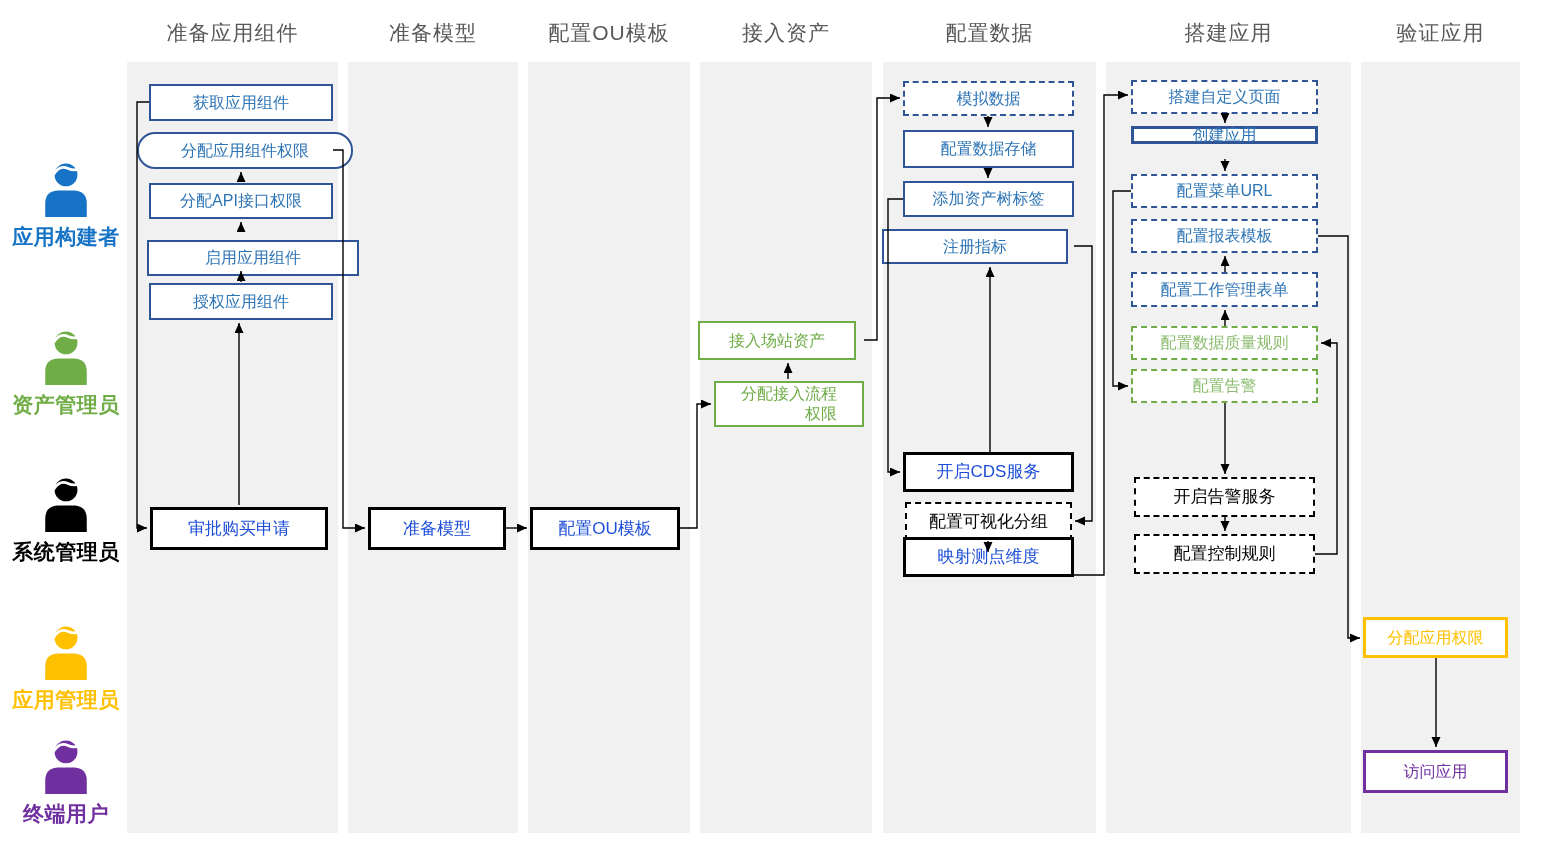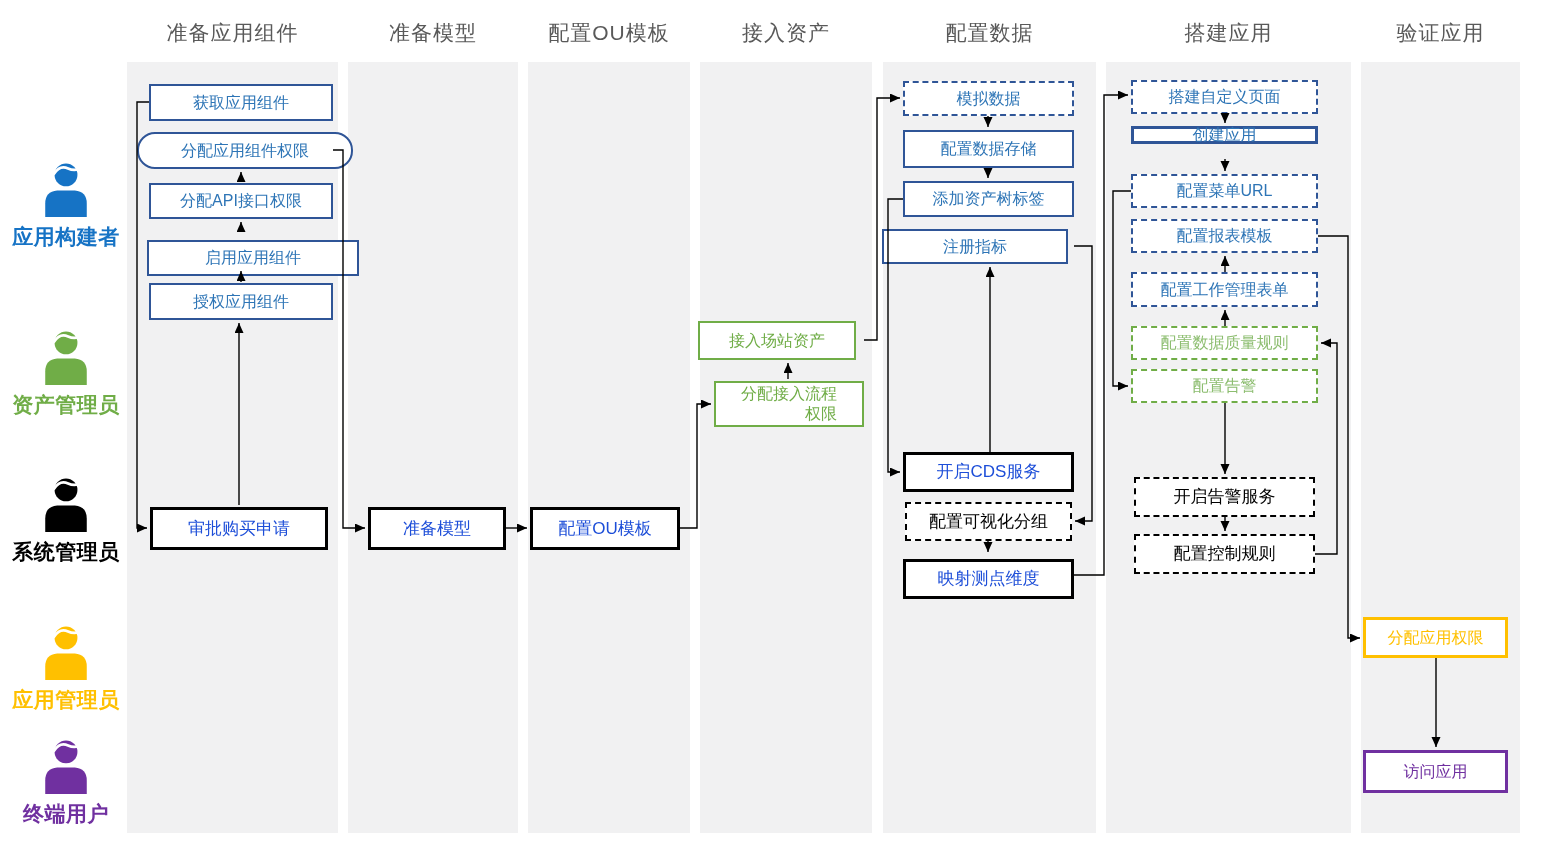--- a/index.html
+++ b/index.html
@@ -109,21 +109,21 @@
       <div class="node black-solid" style="left: 530px; top: 507px; width: 150px; height: 43px;">配置OU模板</div>
       <div class="node green-solid" style="left: 698px; top: 321px; width: 158px; height: 39px;">接入场站资产</div>
       <div class="node green-solid" style="left: 714px; top: 381px; width: 150px; height: 46px; text-align: right;">分配接入流程
 权限</div>
       <div class="node blue-dashed" style="left: 903px; top: 81px; width: 171px; height: 35px;">模拟数据</div>
       <div class="node blue-solid" style="left: 903px; top: 130px; width: 171px; height: 38px;">配置数据存储</div>
       <div class="node blue-solid" style="left: 903px; top: 181px; width: 171px; height: 36px;">添加资产树标签</div>
       <div class="node blue-solid" style="left: 882px; top: 229px; width: 186px; height: 35px;">注册指标</div>
       <div class="node black-solid" style="left: 903px; top: 452px; width: 171px; height: 40px;">开启CDS服务</div>
       <div class="node black-dashed" style="left: 905px; top: 502px; width: 167px; height: 39px;">配置可视化分组</div>
-      <div class="node black-solid" style="left: 903px; top: 559px; width: 171px; height: 40px;">映射测点维度</div>
+      <div class="node black-solid" style="left: 903px; top: 537px; width: 171px; height: 40px;">映射测点维度</div>
       <div class="node blue-dashed" style="left: 1131px; top: 80px; width: 187px; height: 34px;">搭建自定义页面</div>
       <div class="node blue-strong" style="left: 1131px; top: 126px; width: 187px; height: 18px;">创建应用</div>
       <div class="node blue-dashed" style="left: 1131px; top: 174px; width: 187px; height: 34px;">配置菜单URL</div>
       <div class="node blue-dashed" style="left: 1131px; top: 219px; width: 187px; height: 34px;">配置报表模板</div>
       <div class="node blue-dashed" style="left: 1131px; top: 272px; width: 187px; height: 35px;">配置工作管理表单</div>
       <div class="node green-dashed" style="left: 1131px; top: 326px; width: 187px; height: 34px;">配置数据质量规则</div>
       <div class="node green-dashed" style="left: 1131px; top: 369px; width: 187px; height: 34px;">配置告警</div>
       <div class="node black-dashed" style="left: 1134px; top: 477px; width: 181px; height: 40px;">开启告警服务</div>
       <div class="node black-dashed" style="left: 1134px; top: 534px; width: 181px; height: 40px;">配置控制规则</div>
       <div class="node yellow-solid" style="left: 1363px; top: 617px; width: 145px; height: 41px;">分配应用权限</div>

